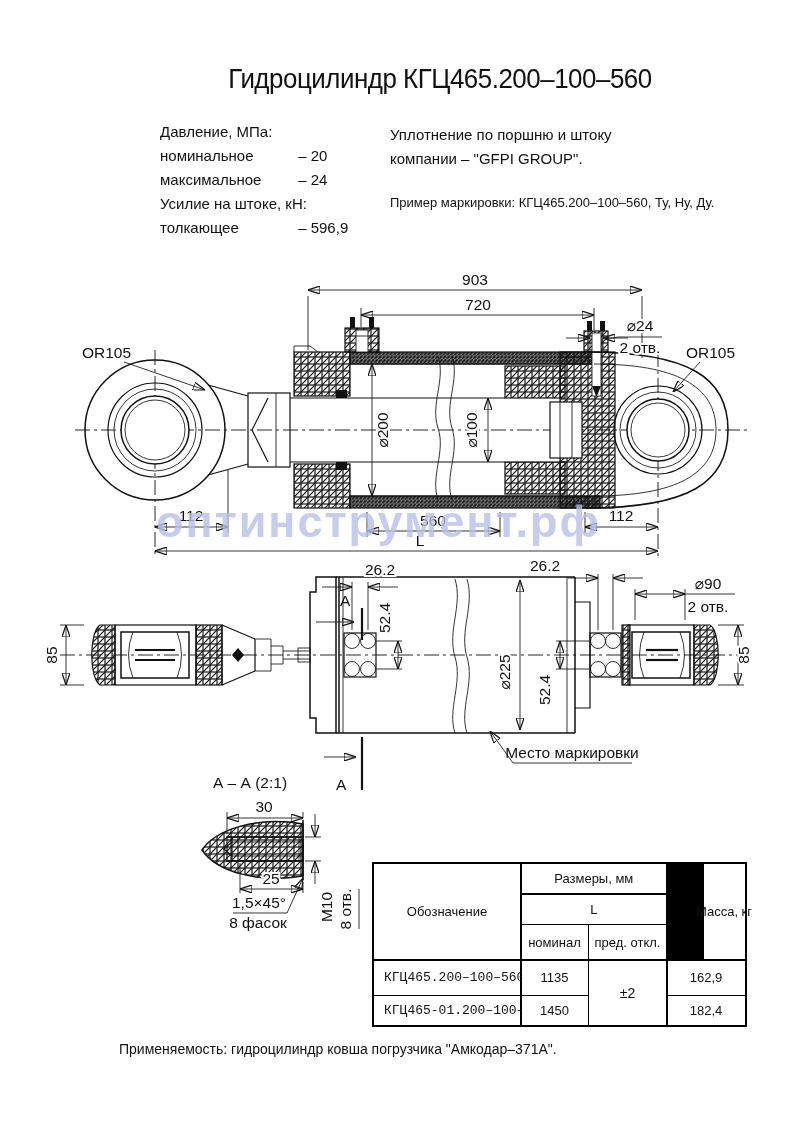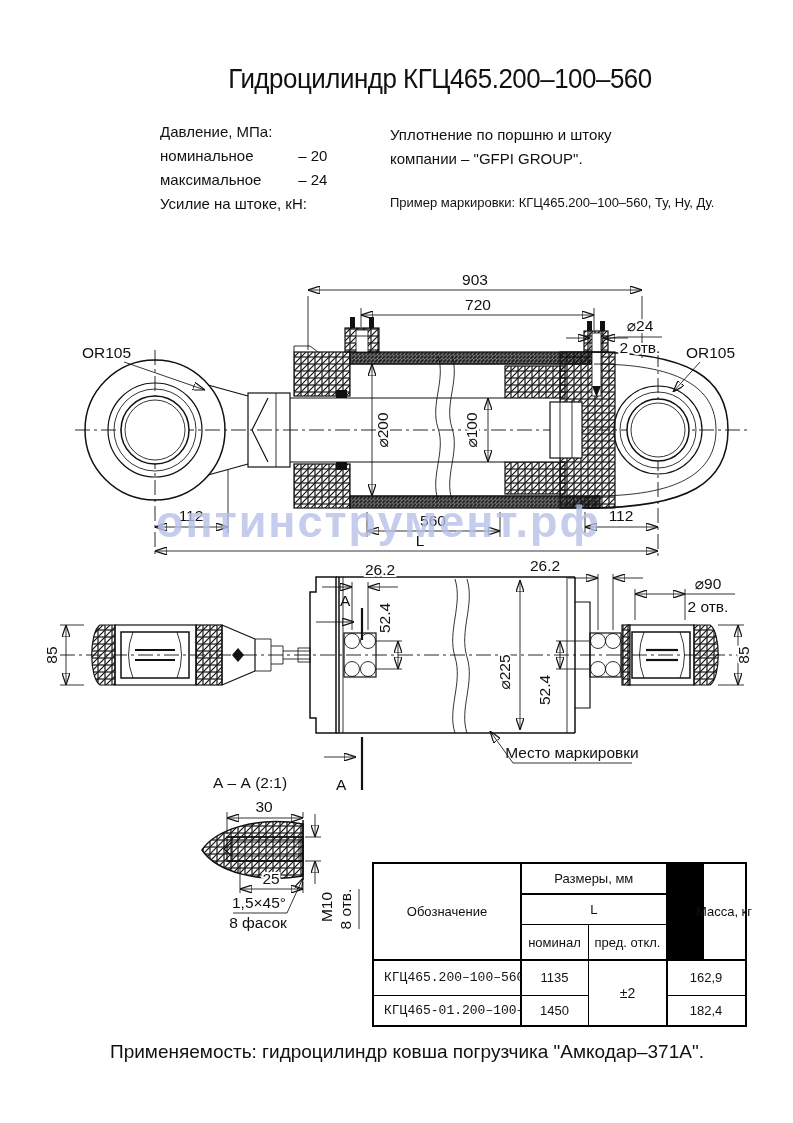--- a/index.html
+++ b/index.html
@@ -7,21 +7,21 @@
        font-family:"Liberation Sans",sans-serif;color:#111;}
   .abs{position:absolute;}
   #title{left:160px;top:64px;width:560px;text-align:center;font-size:27px;
          letter-spacing:-0.5px;white-space:nowrap;transform:scaleX(.96);}
   .specblock{font-size:15px;line-height:24px;white-space:nowrap;}
   .srow .lbl{display:inline-block;width:134px;}
   #specs-right{left:390px;top:123px;}
   #specs-right .l3{font-size:13px;margin-top:20px;}
   #watermark{left:156px;top:496px;font-size:45px;font-weight:bold;letter-spacing:2px;
              color:#b7c0e8;opacity:.8;z-index:5;pointer-events:none;white-space:nowrap;}
-  #footer{left:110px;top:1041px;font-size:19px;white-space:nowrap;}
+  #footer{left:119px;top:1041px;font-size:14px;white-space:nowrap;}
   
   #spec-table{left:372px;top:862px;display:grid;background:#000;border:2px solid #000;
               grid-template-columns:146px 66px 77px 77px;
               grid-template-rows:29px 29px 34px 34px 29px;gap:1.5px;font-size:13px;}
   #spec-table div{background:#fff;display:flex;align-items:center;justify-content:center;
                   white-space:nowrap;}
   #spec-table .name{justify-content:flex-start;padding-left:10px;font-family:Liberation Mono, monospace;}
   .c-des{grid-column:1;grid-row:1/4;}
   .c-siz{grid-column:2/4;grid-row:1;}
   .c-L{grid-column:2/4;grid-row:2;}
@@ -55,20 +55,24 @@
   <div>Давление, МПа:</div>
   <div class="srow">
     <span class="lbl">номинальное</span>
     <span>– 20</span>
   </div>
   <div class="srow">
     <span class="lbl">максимальное</span>
     <span>– 24</span>
   </div>
   <div>Усилие на штоке, кН:</div>
+  <div class="srow">
+    <span class="lbl">толкающее</span>
+    <span>– 596,9</span>
+  </div>
 </div>
 
 <div class="abs specblock" id="specs-right">
   <div>Уплотнение по поршню и штоку</div>
   <div>компании – "GFPI GROUP".</div>
   <div class="l3">Пример маркировки: КГЦ465.200–100–560, Ту, Ну, Ду.</div>
 </div>
 
 <svg width="793" height="1123" viewBox="0 0 793 1123">
   <defs>

